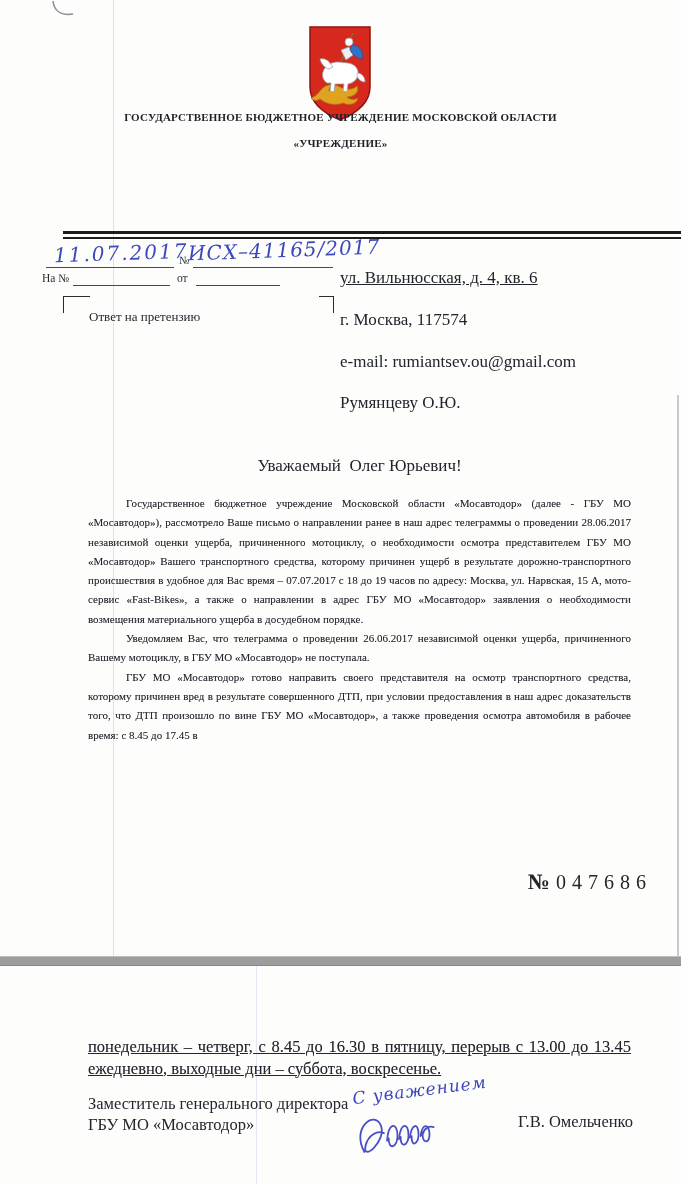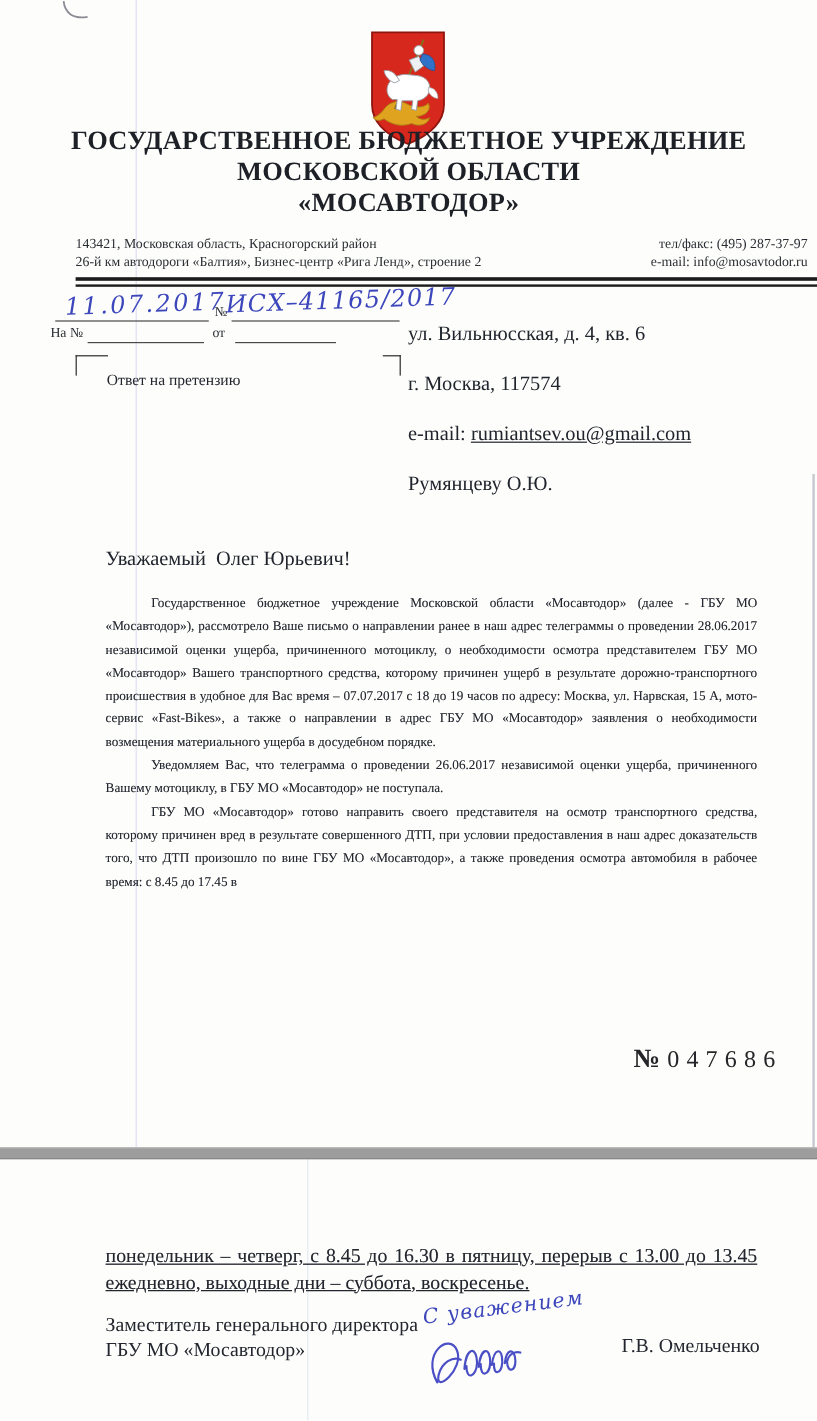--- a/index.html
+++ b/index.html
@@ -11,44 +11,44 @@
   }
   
   .vline{position:absolute;width:1px;background:rgba(140,155,210,0.28);}
   .vline-right{position:absolute;width:2px;background:rgba(130,138,155,0.45);}
   .pen-mark{position:absolute;left:52px;top:0;}
   .page-seam{position:absolute;left:0;right:0;top:956px;height:8px;background:#9d9d9d;
     border-top:1px solid #bcbcbc;border-bottom:1px solid #868686;}
   
   .emblem{position:absolute;left:307px;top:25px;width:66px;height:97px;}
   .org-title{position:absolute;left:0;right:0;top:104px;text-align:center;
-    font-weight:bold;font-size:22px;line-height:26px;color:#1d2026;letter-spacing:0.2px;}
+    font-weight:bold;font-size:11px;line-height:26px;color:#1d2026;letter-spacing:0.2px;}
   .contact-row{position:absolute;left:63px;right:8px;top:197px;display:flex;
     justify-content:space-between;font-size:11.5px;line-height:15px;color:#2a2d33;}
   .contact-right{text-align:right;}
   .double-rule{position:absolute;left:63px;right:0;top:231px;height:3px;
     border-top:3px solid #1c1c1c;border-bottom:2px solid #1c1c1c;}
   
   .u-line{position:absolute;border-bottom:1px solid #4a4a4a;height:1px;}
   .small-label{position:absolute;font-size:11.5px;color:#2a2d33;}
   .hand{font-family:"DejaVu Serif",serif;font-style:italic;color:#3d47bc;white-space:nowrap;}
   .hand-date{position:absolute;left:54px;top:241px;font-size:20px;letter-spacing:2px;
     transform:rotate(-2deg);}
   .hand-num{position:absolute;left:188px;top:238px;font-size:20px;letter-spacing:1px;
     transform:rotate(-2deg);}
   .bracket-left{position:absolute;left:63px;top:296px;width:26px;height:16px;
     border-top:1.5px solid #2b2b2b;border-left:1.5px solid #2b2b2b;}
   .bracket-right{position:absolute;left:319px;top:296px;width:14px;height:16px;
     border-top:1.5px solid #2b2b2b;border-right:1.5px solid #2b2b2b;}
   .subject{position:absolute;left:89px;top:309px;font-size:13px;}
   
   .recipient-line{position:absolute;left:340px;font-size:17px;color:#20242c;}
-  .email-underline{text-decoration:underline;}
+  .email-underline{}
   
-  .salutation{position:absolute;left:88px;width:543px;top:456px;
+  .salutation{position:absolute;left:88px;width:543px;top:456px;text-align:center;
     font-size:17px;white-space:pre-wrap;color:#20242c;}
   .body-text{position:absolute;left:88px;top:494px;width:543px;font-size:11px;
     line-height:19.3px;text-align:justify;color:#23262e;
     text-shadow:0 0 0.4px rgba(40,44,55,0.35);}
   .body-text p{margin:0;text-indent:38px;}
   .stamp{position:absolute;left:430px;width:222px;top:869px;text-align:right;
     color:#26262a;white-space:nowrap;}
   .stamp .sign{font-weight:bold;font-size:22px;}
   .stamp .digits{font-size:20px;letter-spacing:6px;margin-left:6px;}
   .cont-text{position:absolute;left:88px;top:1036px;width:543px;font-size:16.5px;
@@ -82,51 +82,41 @@
     <path d="M20,58 c-5,-3 -6,-10 -2,-15 c3,-4 8,-6 13,-6 l10,1 c7,1 11,6 10,12 c-1,5 -5,8 -10,9 l-1,8 -4,-1 1,-7 -9,0 -1,8 -4,-1 1,-8 z" fill="#ffffff" stroke="#9aa0a8" stroke-width="0.8"></path>
     <path d="M22,44 c-4,-1 -8,-5 -9,-10 c4,-1 8,1 10,4 l3,4 z" fill="#ffffff" stroke="#9aa0a8" stroke-width="0.8"></path>
     <path d="M50,48 c5,0 8,4 8,9 c-4,0 -7,-3 -8,-6 z" fill="#ffffff" stroke="#9aa0a8" stroke-width="0.6"></path>
     <path d="M34,25 l8,-3 4,8 -7,5 z" fill="#eef0f4" stroke="#9aa0a8" stroke-width="0.8"></path>
     <circle cx="42" cy="17" r="4" fill="#ffffff" stroke="#9aa0a8" stroke-width="0.8"></circle>
     <path d="M45,20 c8,0 12,7 10,14 c-6,-1 -10,-5 -12,-9 z" fill="#2f72c8" stroke="#1d4f92" stroke-width="0.6"></path>
   </svg>
 
   <div class="org-title">
     <div>ГОСУДАРСТВЕННОЕ БЮДЖЕТНОЕ УЧРЕЖДЕНИЕ МОСКОВСКОЙ ОБЛАСТИ</div>
-    <div>«МОСАВТОДОР»</div>
+    <div>«УЧРЕЖДЕНИЕ»</div>
   </div>
 
-  <div class="contact-row">
-    <div class="contact-left">
-      <div>143421, Московская область, Красногорский район</div>
-      <div>26-й км автодороги «Балтия», Бизнес-центр «Рига Ленд», строение 2</div>
-    </div>
-    <div class="contact-right">
-      <div>тел/факс: (495) 287-37-97</div>
-      <div>e-mail: info@mosavtodor.ru</div>
-    </div>
-  </div>
   <div class="double-rule"></div>
 
   <div class="u-line" style="left:46px;top:266px;width:128px;"></div>
   <span class="hand hand-date">11.07.2017</span>
   <span class="small-label" style="left:179px;top:254px;font-size:11px;">№</span>
   <div class="u-line" style="left:193px;top:266px;width:140px;"></div>
   <span class="hand hand-num">ИСХ–41165/2017</span>
 
   <span class="small-label" style="left:42px;top:272px;">На №</span>
   <div class="u-line" style="left:73px;top:284px;width:97px;"></div>
   <span class="small-label" style="left:177px;top:272px;">от</span>
   <div class="u-line" style="left:196px;top:284px;width:84px;"></div>
 
   <div class="bracket-left"></div>
   <div class="bracket-right"></div>
   <div class="subject">Ответ на претензию</div>
 
-  <div class="recipient-line" style="top:268px;">ул. Вильнюсская, д. 4, кв. 6</div>
+  <div class="recipient-line" style="top:268px;text-decoration:underline;">ул. Вильнюсская, д. 4, кв. 6</div>
   <div class="recipient-line" style="top:310px;">г. Москва, 117574</div>
   <div class="recipient-line" style="top:352px;"><span>e-mail: </span><span class="email-underline">rumiantsev.ou@gmail.com</span></div>
   <div class="recipient-line" style="top:393px;">Румянцеву О.Ю.</div>
 
   <div class="salutation">Уважаемый  Олег Юрьевич!</div>
   <div class="body-text">
     <p>Государственное бюджетное учреждение Московской области «Мосавтодор» (далее - ГБУ МО «Мосавтодор»), рассмотрело Ваше письмо о направлении ранее  в наш адрес  телеграммы о проведении 28.06.2017 независимой оценки ущерба, причиненного мотоциклу,  о необходимости осмотра представителем ГБУ МО «Мосавтодор» Вашего  транспортного средства, которому причинен ущерб  в результате дорожно-транспортного происшествия в удобное для Вас время – 07.07.2017 с 18 до 19 часов по адресу: Москва, ул. Нарвская, 15 А, мото-сервис «Fast-Bikes», а также о направлении  в адрес ГБУ МО «Мосавтодор»  заявления о  необходимости возмещения материального ущерба в досудебном порядке.</p>
     <p>Уведомляем Вас, что телеграмма о проведении 26.06.2017 независимой оценки ущерба, причиненного Вашему мотоциклу, в ГБУ МО «Мосавтодор» не поступала.</p>
     <p>ГБУ МО «Мосавтодор» готово направить своего представителя на осмотр транспортного средства, которому причинен вред в результате совершенного ДТП, при условии предоставления в наш адрес доказательств того, что ДТП произошло по вине ГБУ МО «Мосавтодор», а также проведения осмотра автомобиля в рабочее время: с 8.45 до 17.45 в</p>
   </div>

